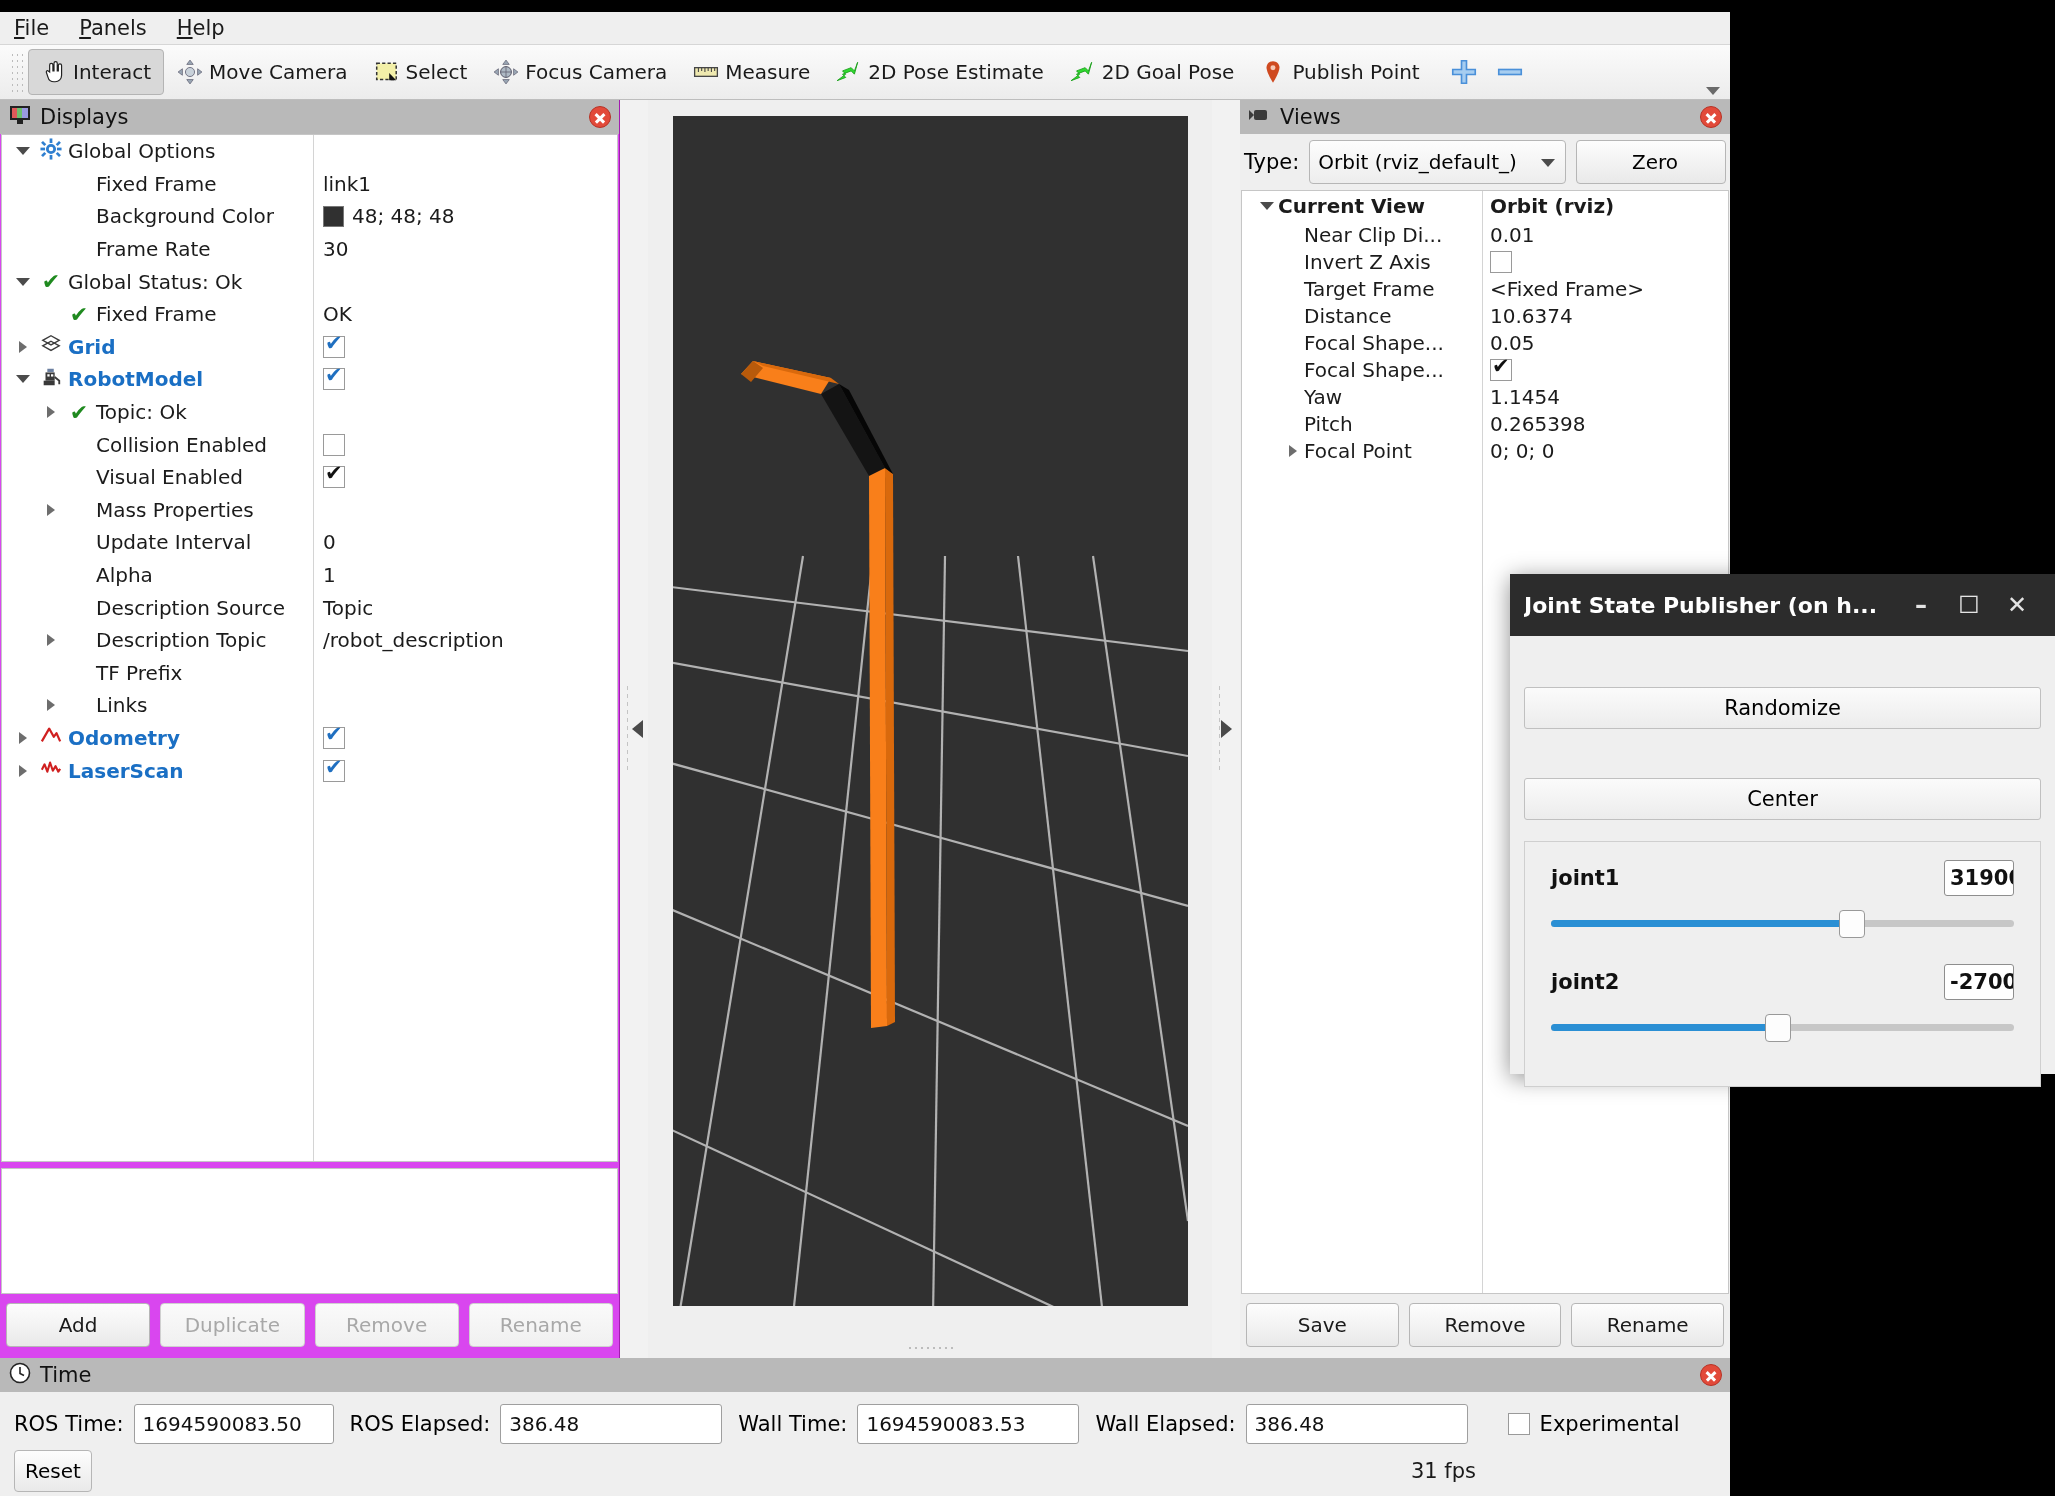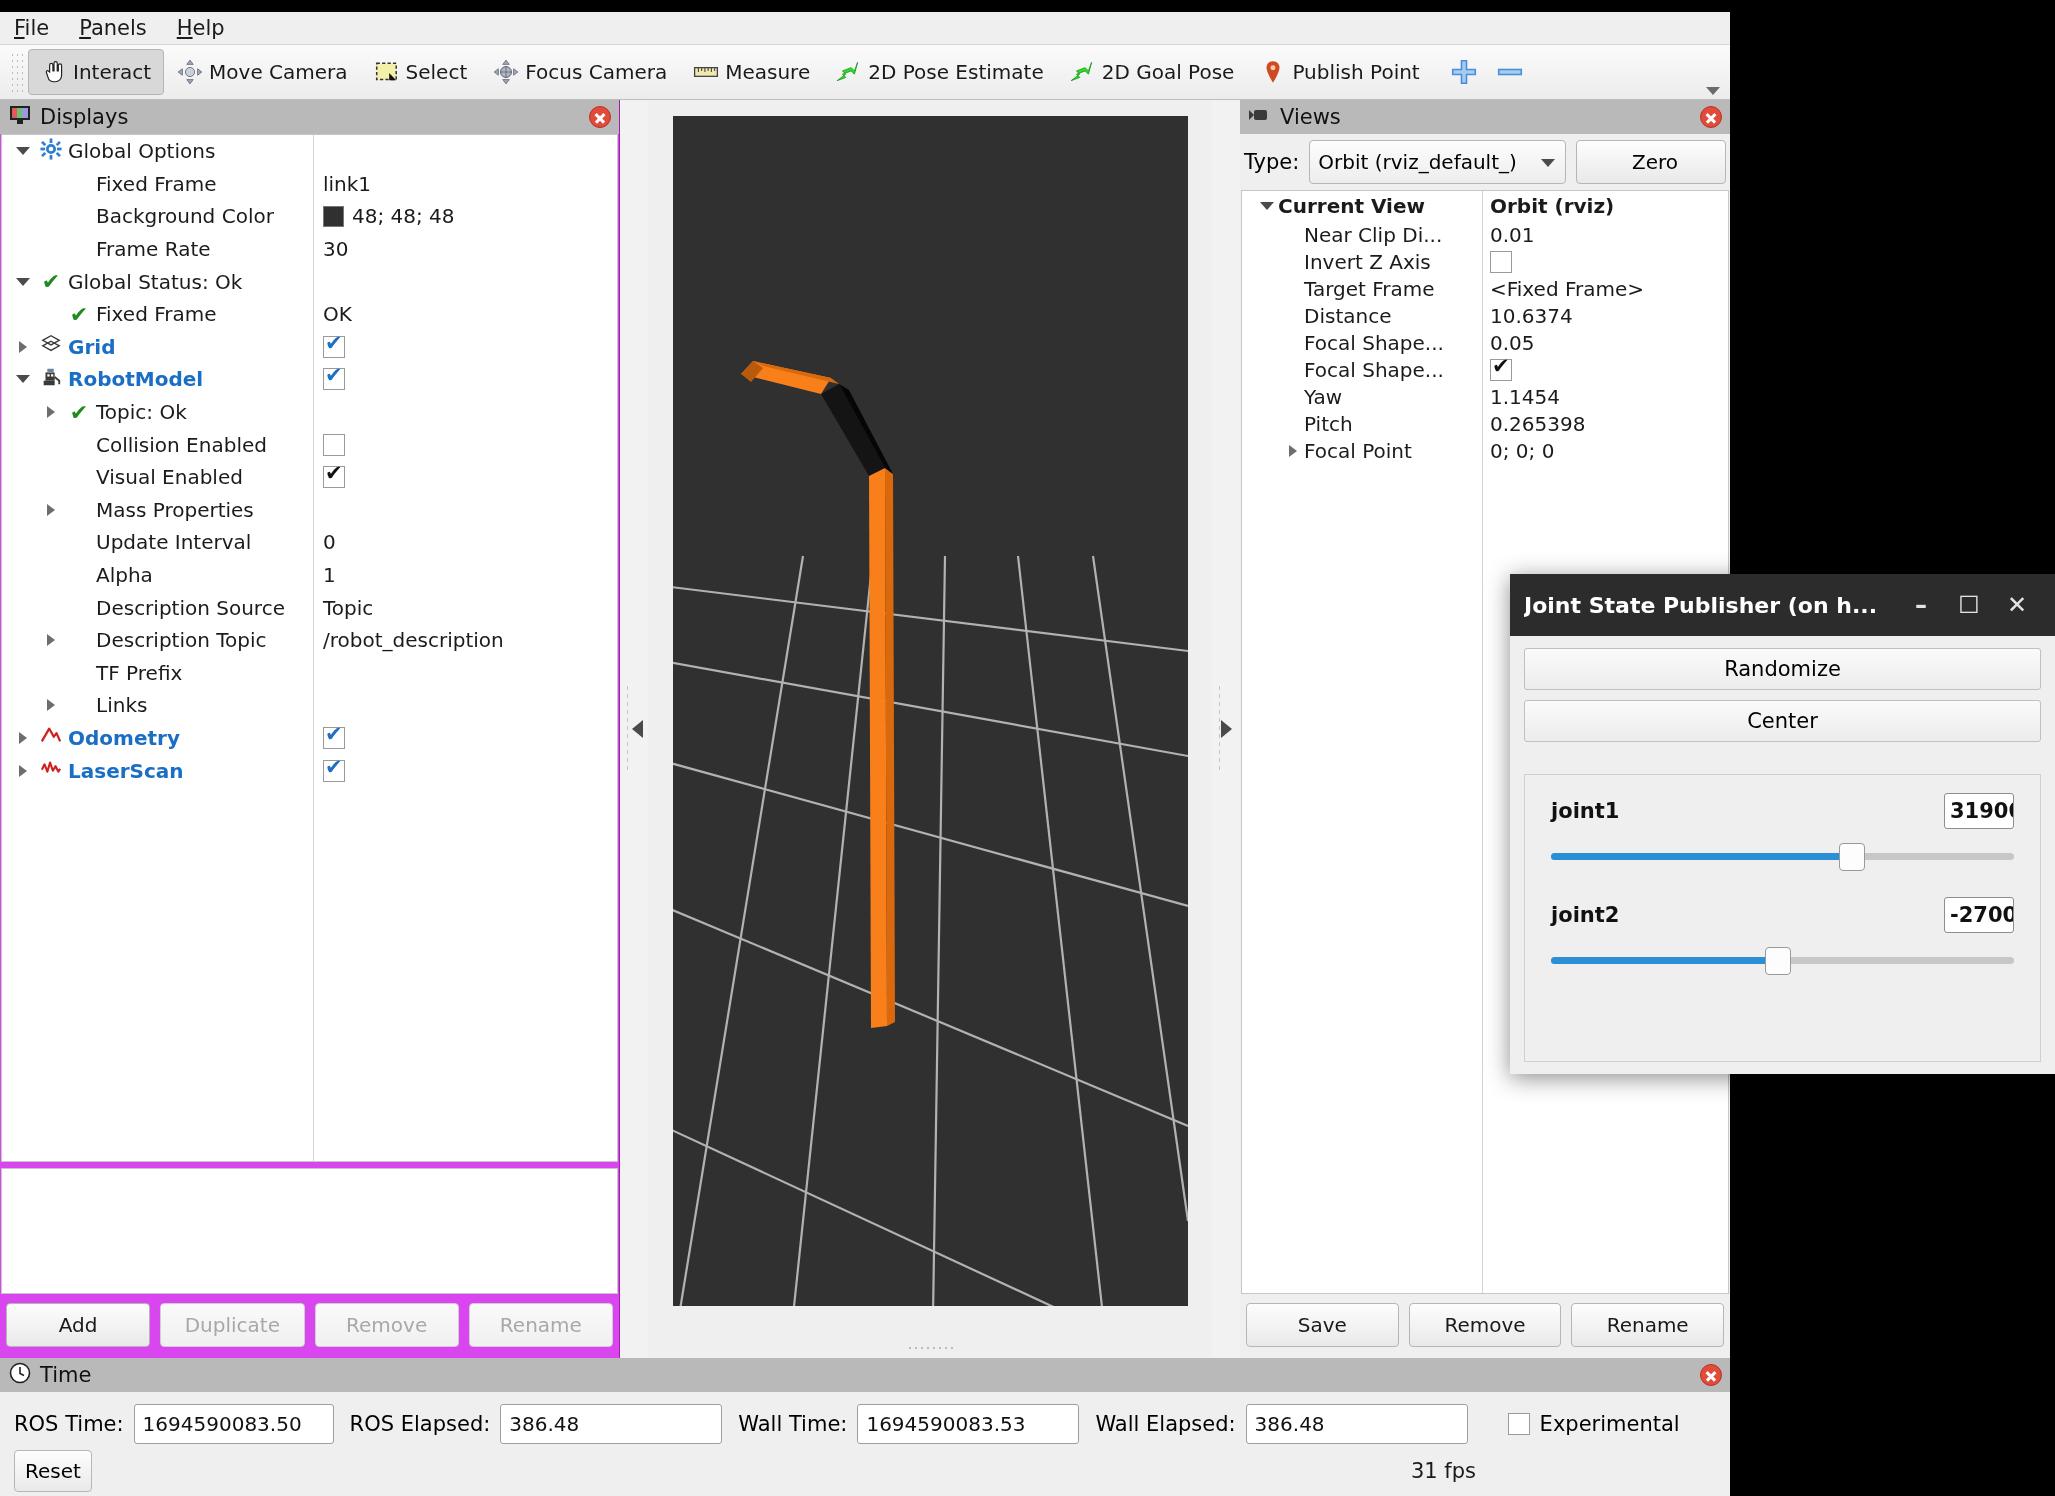--- a/index.html
+++ b/index.html
@@ -264,24 +264,24 @@
     height: 62px; flex: 0 0 62px; background: #2c2c2c; color: #fff;
     display:flex; align-items:center; padding: 0 14px;
     font-size: 22px; font-weight: bold;
   }
   .jsp-title .t { flex: 1 1 auto; white-space: nowrap; overflow: hidden;}
   .wbtn { width: 48px; text-align:center; font-size: 24px; color:#e4e4e4; }
   .jsp-body { flex:1 1 auto; padding: 12px 14px; display:flex; flex-direction:column; gap: 10px;}
   .jsp-btn {
     height: 42px; background: linear-gradient(#fbfbfb,#ececec);
     border: 1px solid #c0c0c0; border-radius: 3px;
-    display:flex; align-items:center; justify-content:center; font-size: 21px;
+    display:flex; align-items:center; justify-content:center; font-size: 21px; margin-top: 39px;
   }
   .jsp-scroll {
-    flex:1 1 auto; margin-top: 22px;
+    flex:1 1 auto; margin-top: 11px;
     background: #efefef; border: 1px solid #cfcfcf;
     padding: 18px 26px; position: relative; text-align: right;
   }
   .joint-label { font-size: 21px; font-weight: bold; color:#111; }
   .joint-row { display:flex; align-items:center; justify-content: space-between; }
   .joint-val {
     width: 70px; height: 36px; background:#fff;
     border: 1px solid #8e8e8e; border-radius: 3px;
     font-size: 21px; font-weight:bold; color:#111;
     display:flex; align-items:center; padding-left: 5px;

